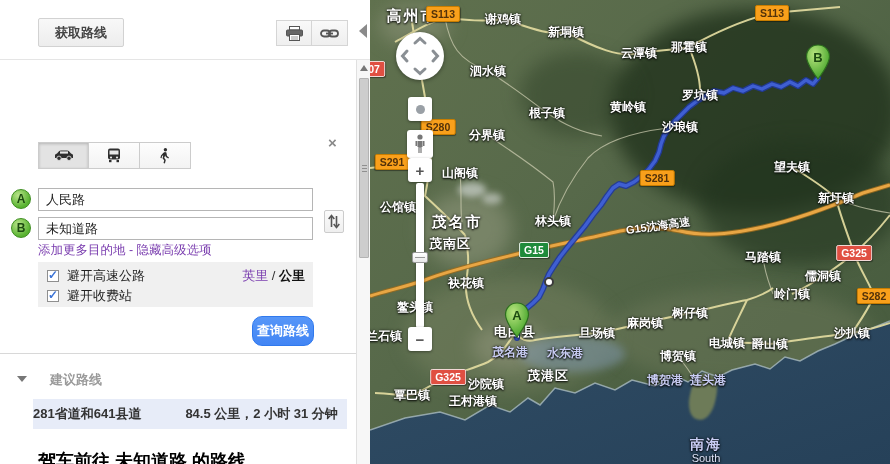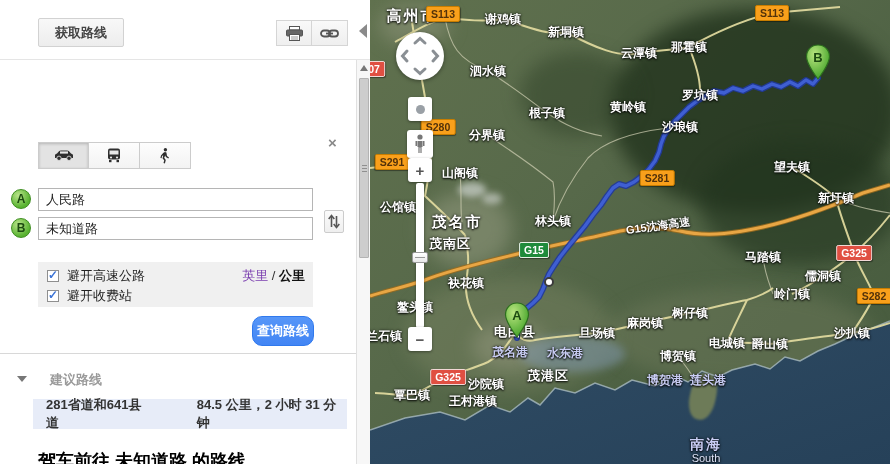--- a/index.html
+++ b/index.html
@@ -42,21 +42,21 @@
   .units .km { font-weight:bold; color:#111; }
   .units .sep { color:#333; }
   .bluebtn { position:absolute; left:252px; top:256px; width:62px; height:30px; background:linear-gradient(#5696f8,#4285f4);
              border:1px solid #3079ed; border-radius:10px; color:#fff; font-weight:bold; font-size:13px; cursor:pointer; }
   .divider { position:absolute; left:0; top:293px; width:370px; height:1px; background:#d8d8d8; }
   .sugghdr { position:absolute; left:50px; top:311px; font-size:13px; font-weight:bold; color:#9a9a9a; }
   .suggtri { position:absolute; left:17px; top:316px; width:0; height:0;
              border-left:5px solid transparent; border-right:5px solid transparent; border-top:6px solid #777; }
   .routerow { position:absolute; left:33px; top:339px; width:314px; height:30px; background:#e7ecf8;
               display:flex; align-items:center; font-size:13px; font-weight:bold; color:#333; cursor:pointer; }
-  .routerow .rname { margin-left:13px; }
+  .routerow .rname { margin-left:0; }
   .routerow .rdetail { margin-left:44px; }
   .dheading { position:absolute; left:38px; top:389px; font-size:18px; font-weight:bold; color:#000; }
   
   .sbar { position:absolute; left:356px; top:60px; width:14px; height:404px; background:#f7f7f7; border-left:1px solid #e0e0e0; }
   .sbar .up { position:absolute; left:3px; top:5px; width:0; height:0;
               border-left:4px solid transparent; border-right:4px solid transparent; border-bottom:6px solid #777; }
   .sthumb { position:absolute; left:2px; top:18px; width:10px; height:180px; background:#cdcdcd; border:1px solid #b3b3b3; border-radius:1px; }
   .sthumb i { position:absolute; left:2px; width:5px; height:1px; background:#8f8f8f; }
 
   
@@ -166,20 +166,23 @@
 
       <div class="swapbtn">
         <svg width="12" height="15" viewBox="0 0 12 15">
           <line x1="3.5" y1="3" x2="3.5" y2="13" stroke="#555" stroke-width="1.6"></line>
           <path d="M0.7 5 L3.5 1.6 L6.3 5" fill="none" stroke="#555" stroke-width="1.6"></path>
           <line x1="8.5" y1="2" x2="8.5" y2="12" stroke="#555" stroke-width="1.6"></line>
           <path d="M5.7 10 L8.5 13.4 L11.3 10" fill="none" stroke="#555" stroke-width="1.6"></path>
         </svg>
       </div>
 
+      <div class="addline">
+        <span class="plink">添加更多目的地</span><span class="dash"> - </span><span class="plink">隐藏高级选项</span>
+      </div>
 
       <div class="optbox">
         <div class="optrow" style="top:5px;">
           <span class="cb"></span>
           <span>避开高速公路</span>
         </div>
         <div class="optrow" style="top:25px;">
           <span class="cb"></span>
           <span>避开收费站</span>
         </div>

